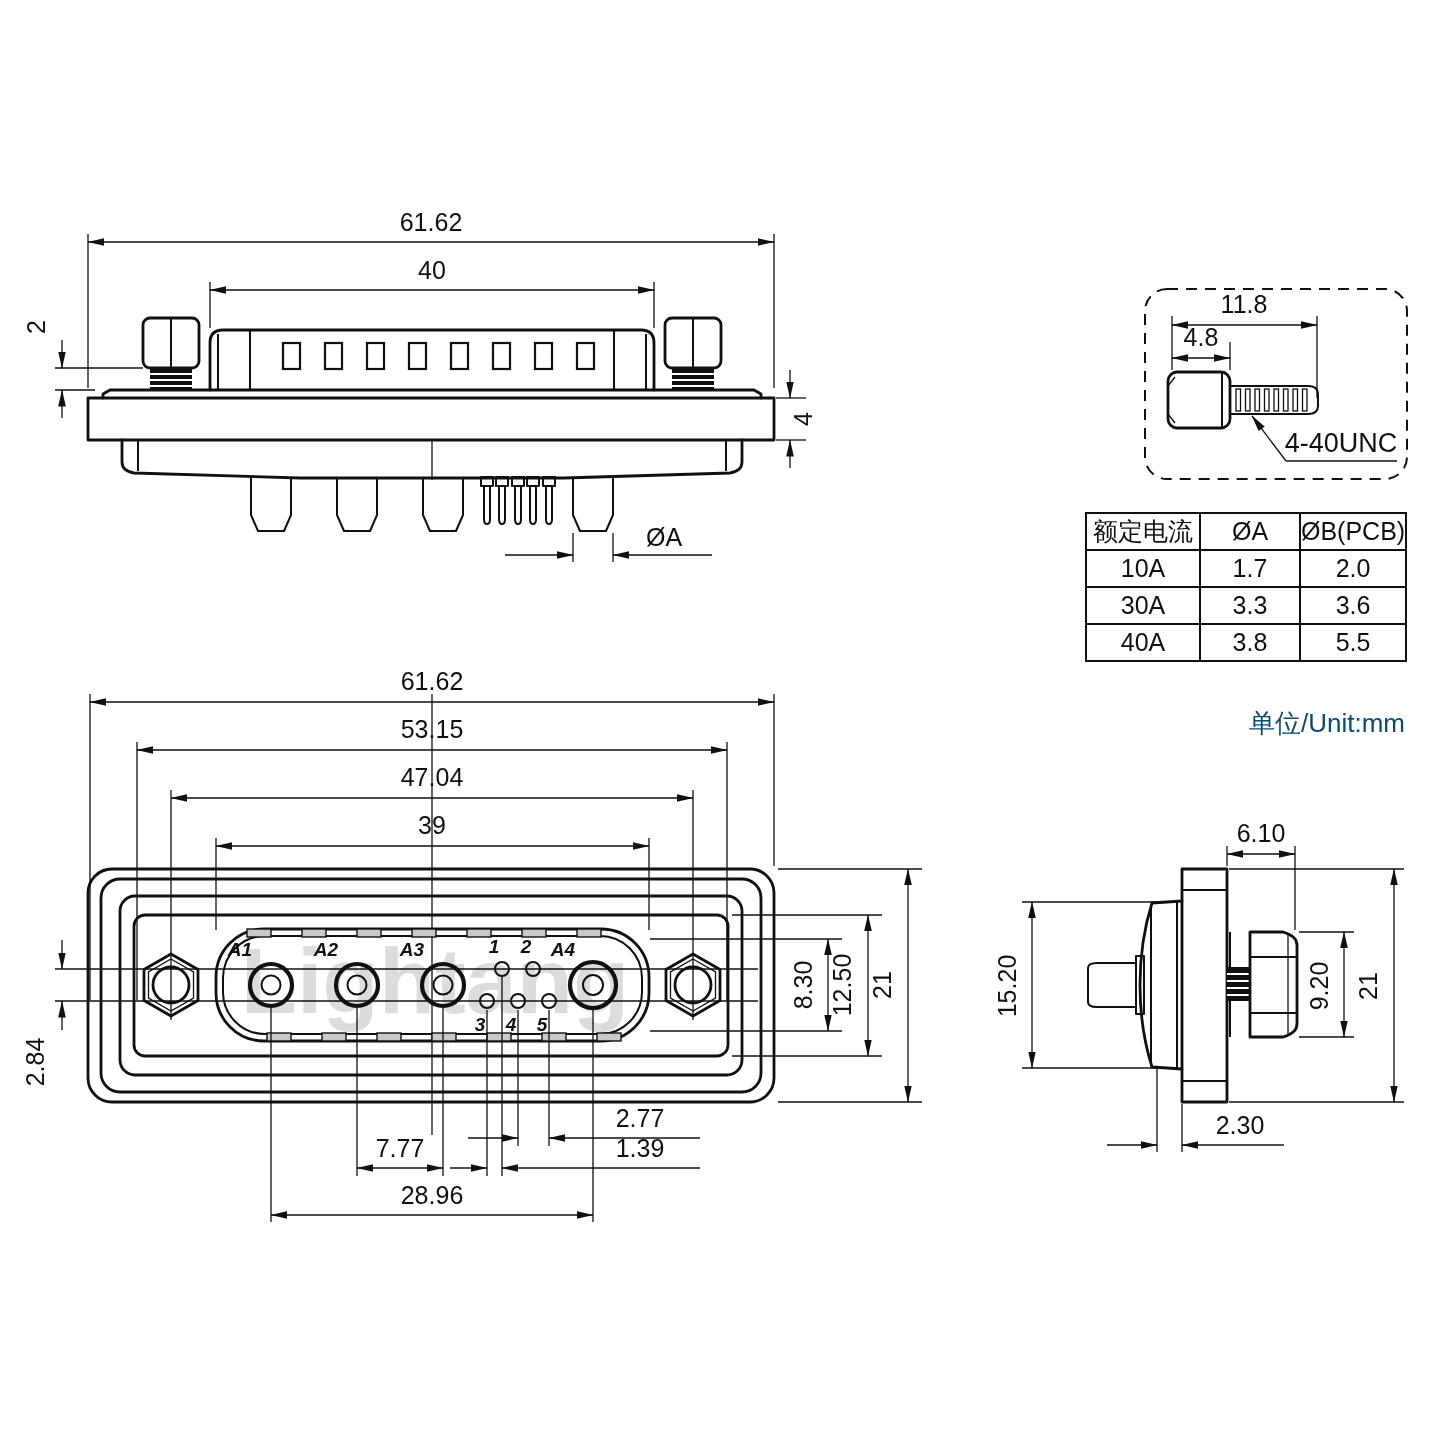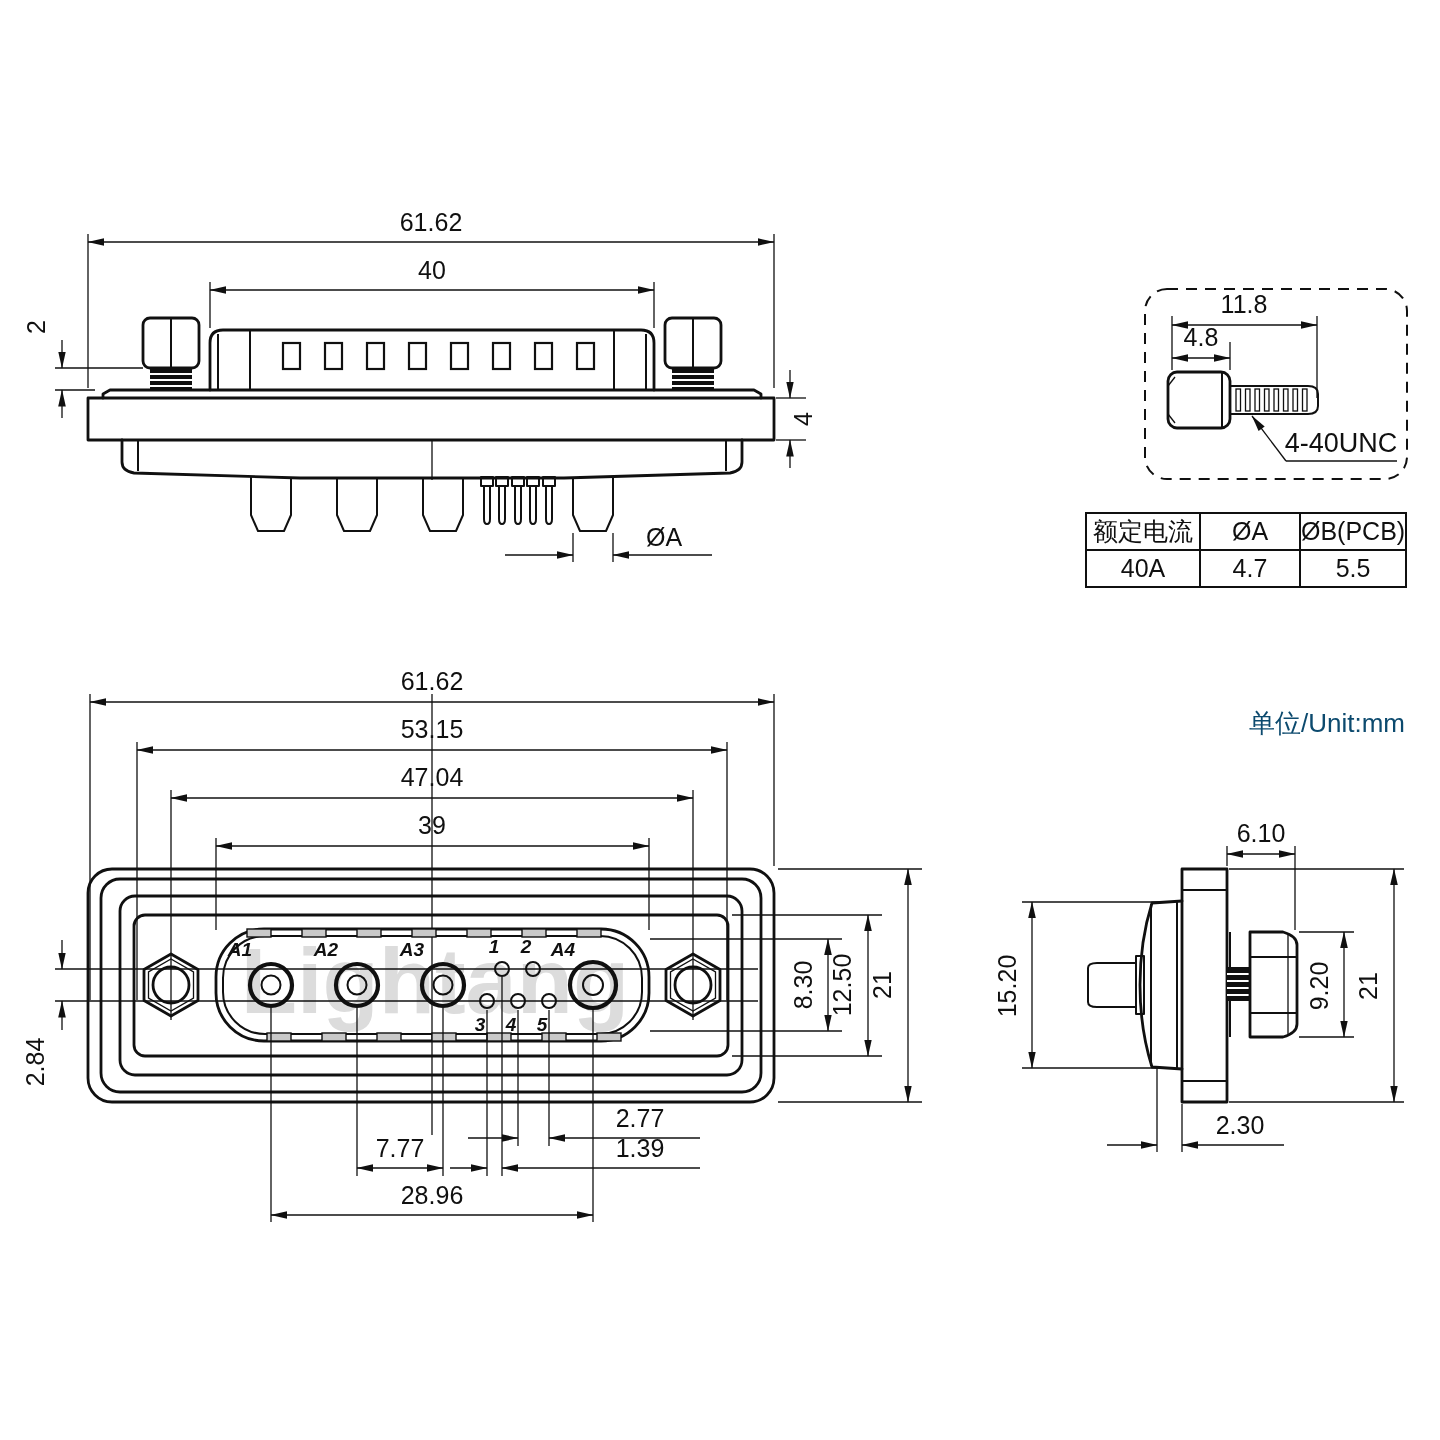--- a/index.html
+++ b/index.html
@@ -330,21 +330,31 @@
         <col class="c2">
         <col class="c3">
       </colgroup>
   <tbody>
         <tr>
     <td>额定电流</td>
     <td>ØA</td>
     <td>ØB(PCB)</td>
   </tr>
   <tr>
+    <td>10A</td>
+    <td>1.7</td>
+    <td>2.0</td>
+  </tr>
+  <tr>
+    <td>30A</td>
+    <td>3.3</td>
+    <td>3.6</td>
+  </tr>
+  <tr>
     <td>40A</td>
-    <td>4.7</td>
+    <td>3.8</td>
     <td>5.5</td>
   </tr>
 </tbody>
     </table>
 <div id="unit-note">单位/Unit:mm</div>
 
 </div>
 
 </body></html>

